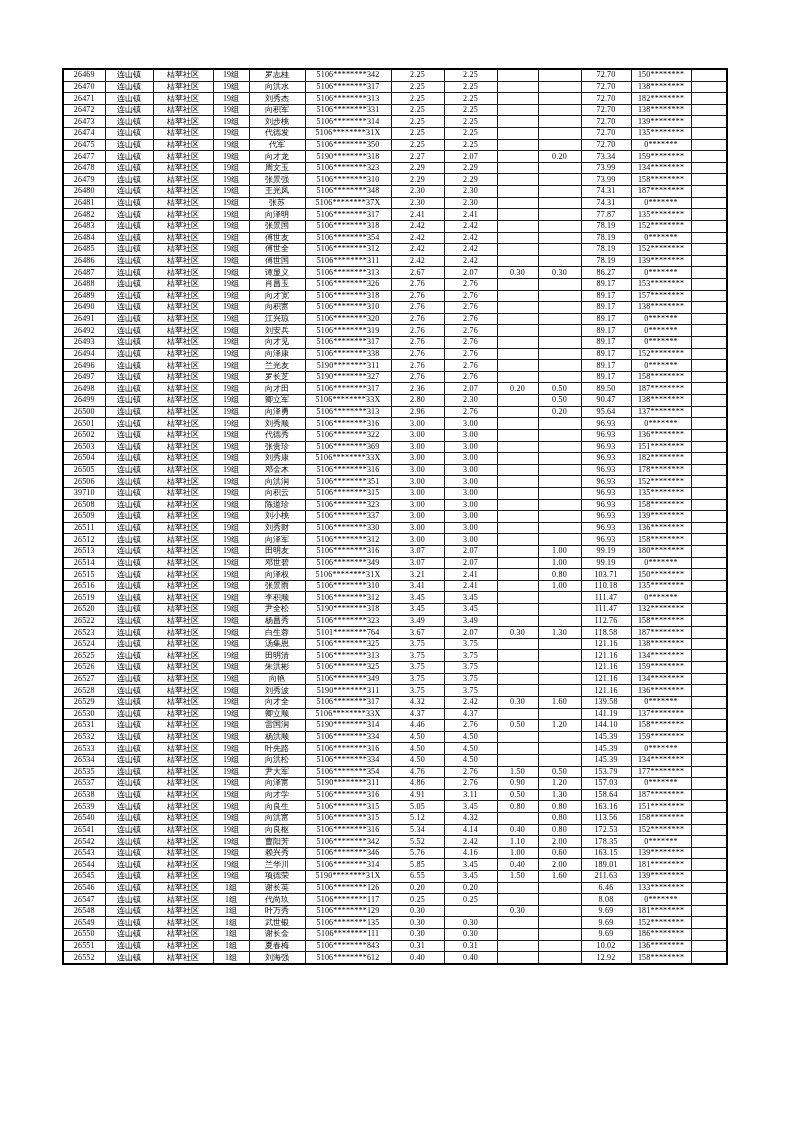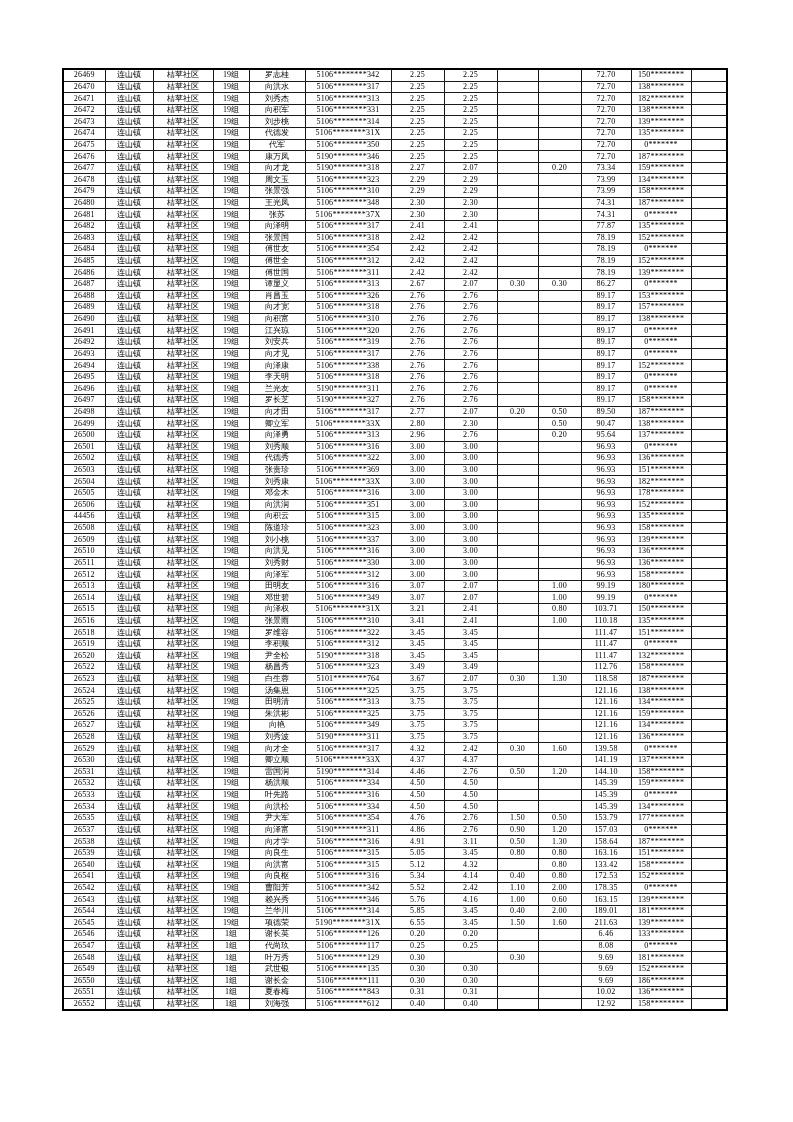--- a/index.html
+++ b/index.html
@@ -154,35 +154,20 @@
           <td class="num">5106********350</td>
           <td class="num">2.25</td>
           <td class="num">2.25</td>
           <td class="num"></td>
           <td class="num"></td>
           <td class="num">72.70</td>
           <td class="num">0*******</td>
           <td></td>
         </tr>
         <tr>
-          <td class="num">26476</td>
-          <td>连山镇</td>
-          <td>桔苹社区</td>
-          <td>19组</td>
-          <td>康万凤</td>
-          <td class="num">5190********346</td>
-          <td class="num">2.25</td>
-          <td class="num">2.25</td>
-          <td class="num"></td>
-          <td class="num"></td>
-          <td class="num">72.70</td>
-          <td class="num">187********</td>
-          <td></td>
-        </tr>
-        <tr>
           <td class="num">26477</td>
           <td>连山镇</td>
           <td>桔苹社区</td>
           <td>19组</td>
           <td>向才龙</td>
           <td class="num">5190********318</td>
           <td class="num">2.27</td>
           <td class="num">2.07</td>
           <td class="num"></td>
           <td class="num">0.20</td>
@@ -439,35 +424,20 @@
           <td class="num">5106********338</td>
           <td class="num">2.76</td>
           <td class="num">2.76</td>
           <td class="num"></td>
           <td class="num"></td>
           <td class="num">89.17</td>
           <td class="num">152********</td>
           <td></td>
         </tr>
         <tr>
-          <td class="num">26495</td>
-          <td>连山镇</td>
-          <td>桔苹社区</td>
-          <td>19组</td>
-          <td>李天明</td>
-          <td class="num">5106********318</td>
-          <td class="num">2.76</td>
-          <td class="num">2.76</td>
-          <td class="num"></td>
-          <td class="num"></td>
-          <td class="num">89.17</td>
-          <td class="num">0*******</td>
-          <td></td>
-        </tr>
-        <tr>
           <td class="num">26496</td>
           <td>连山镇</td>
           <td>桔苹社区</td>
           <td>19组</td>
           <td>兰光友</td>
           <td class="num">5190********311</td>
           <td class="num">2.76</td>
           <td class="num">2.76</td>
           <td class="num"></td>
           <td class="num"></td>
@@ -490,21 +460,21 @@
           <td class="num">158********</td>
           <td></td>
         </tr>
         <tr>
           <td class="num">26498</td>
           <td>连山镇</td>
           <td>桔苹社区</td>
           <td>19组</td>
           <td>向才田</td>
           <td class="num">5106********317</td>
-          <td class="num">2.77</td>
+          <td class="num">2.36</td>
           <td class="num">2.07</td>
           <td class="num">0.20</td>
           <td class="num">0.50</td>
           <td class="num">89.50</td>
           <td class="num">187********</td>
           <td></td>
         </tr>
         <tr>
           <td class="num">26499</td>
           <td>连山镇</td>
@@ -619,21 +589,21 @@
           <td class="num">5106********351</td>
           <td class="num">3.00</td>
           <td class="num">3.00</td>
           <td class="num"></td>
           <td class="num"></td>
           <td class="num">96.93</td>
           <td class="num">152********</td>
           <td></td>
         </tr>
         <tr>
-          <td class="num">44456</td>
+          <td class="num">39710</td>
           <td>连山镇</td>
           <td>桔苹社区</td>
           <td>19组</td>
           <td>向积云</td>
           <td class="num">5106********315</td>
           <td class="num">3.00</td>
           <td class="num">3.00</td>
           <td class="num"></td>
           <td class="num"></td>
           <td class="num">96.93</td>
@@ -661,35 +631,20 @@
           <td>桔苹社区</td>
           <td>19组</td>
           <td>刘小桃</td>
           <td class="num">5106********337</td>
           <td class="num">3.00</td>
           <td class="num">3.00</td>
           <td class="num"></td>
           <td class="num"></td>
           <td class="num">96.93</td>
           <td class="num">139********</td>
-          <td></td>
-        </tr>
-        <tr>
-          <td class="num">26510</td>
-          <td>连山镇</td>
-          <td>桔苹社区</td>
-          <td>19组</td>
-          <td>向洪见</td>
-          <td class="num">5106********316</td>
-          <td class="num">3.00</td>
-          <td class="num">3.00</td>
-          <td class="num"></td>
-          <td class="num"></td>
-          <td class="num">96.93</td>
-          <td class="num">136********</td>
           <td></td>
         </tr>
         <tr>
           <td class="num">26511</td>
           <td>连山镇</td>
           <td>桔苹社区</td>
           <td>19组</td>
           <td>刘秀财</td>
           <td class="num">5106********330</td>
           <td class="num">3.00</td>
@@ -766,35 +721,20 @@
           <td>桔苹社区</td>
           <td>19组</td>
           <td>张景雨</td>
           <td class="num">5106********310</td>
           <td class="num">3.41</td>
           <td class="num">2.41</td>
           <td class="num"></td>
           <td class="num">1.00</td>
           <td class="num">110.18</td>
           <td class="num">135********</td>
-          <td></td>
-        </tr>
-        <tr>
-          <td class="num">26518</td>
-          <td>连山镇</td>
-          <td>桔苹社区</td>
-          <td>19组</td>
-          <td>罗维容</td>
-          <td class="num">5106********322</td>
-          <td class="num">3.45</td>
-          <td class="num">3.45</td>
-          <td class="num"></td>
-          <td class="num"></td>
-          <td class="num">111.47</td>
-          <td class="num">151********</td>
           <td></td>
         </tr>
         <tr>
           <td class="num">26519</td>
           <td>连山镇</td>
           <td>桔苹社区</td>
           <td>19组</td>
           <td>李积顺</td>
           <td class="num">5106********312</td>
           <td class="num">3.45</td>
@@ -1079,21 +1019,21 @@
           <td class="num">26540</td>
           <td>连山镇</td>
           <td>桔苹社区</td>
           <td>19组</td>
           <td>向洪富</td>
           <td class="num">5106********315</td>
           <td class="num">5.12</td>
           <td class="num">4.32</td>
           <td class="num"></td>
           <td class="num">0.80</td>
-          <td class="num">133.42</td>
+          <td class="num">113.56</td>
           <td class="num">158********</td>
           <td></td>
         </tr>
         <tr>
           <td class="num">26541</td>
           <td>连山镇</td>
           <td>桔苹社区</td>
           <td>19组</td>
           <td>向良枢</td>
           <td class="num">5106********316</td>

